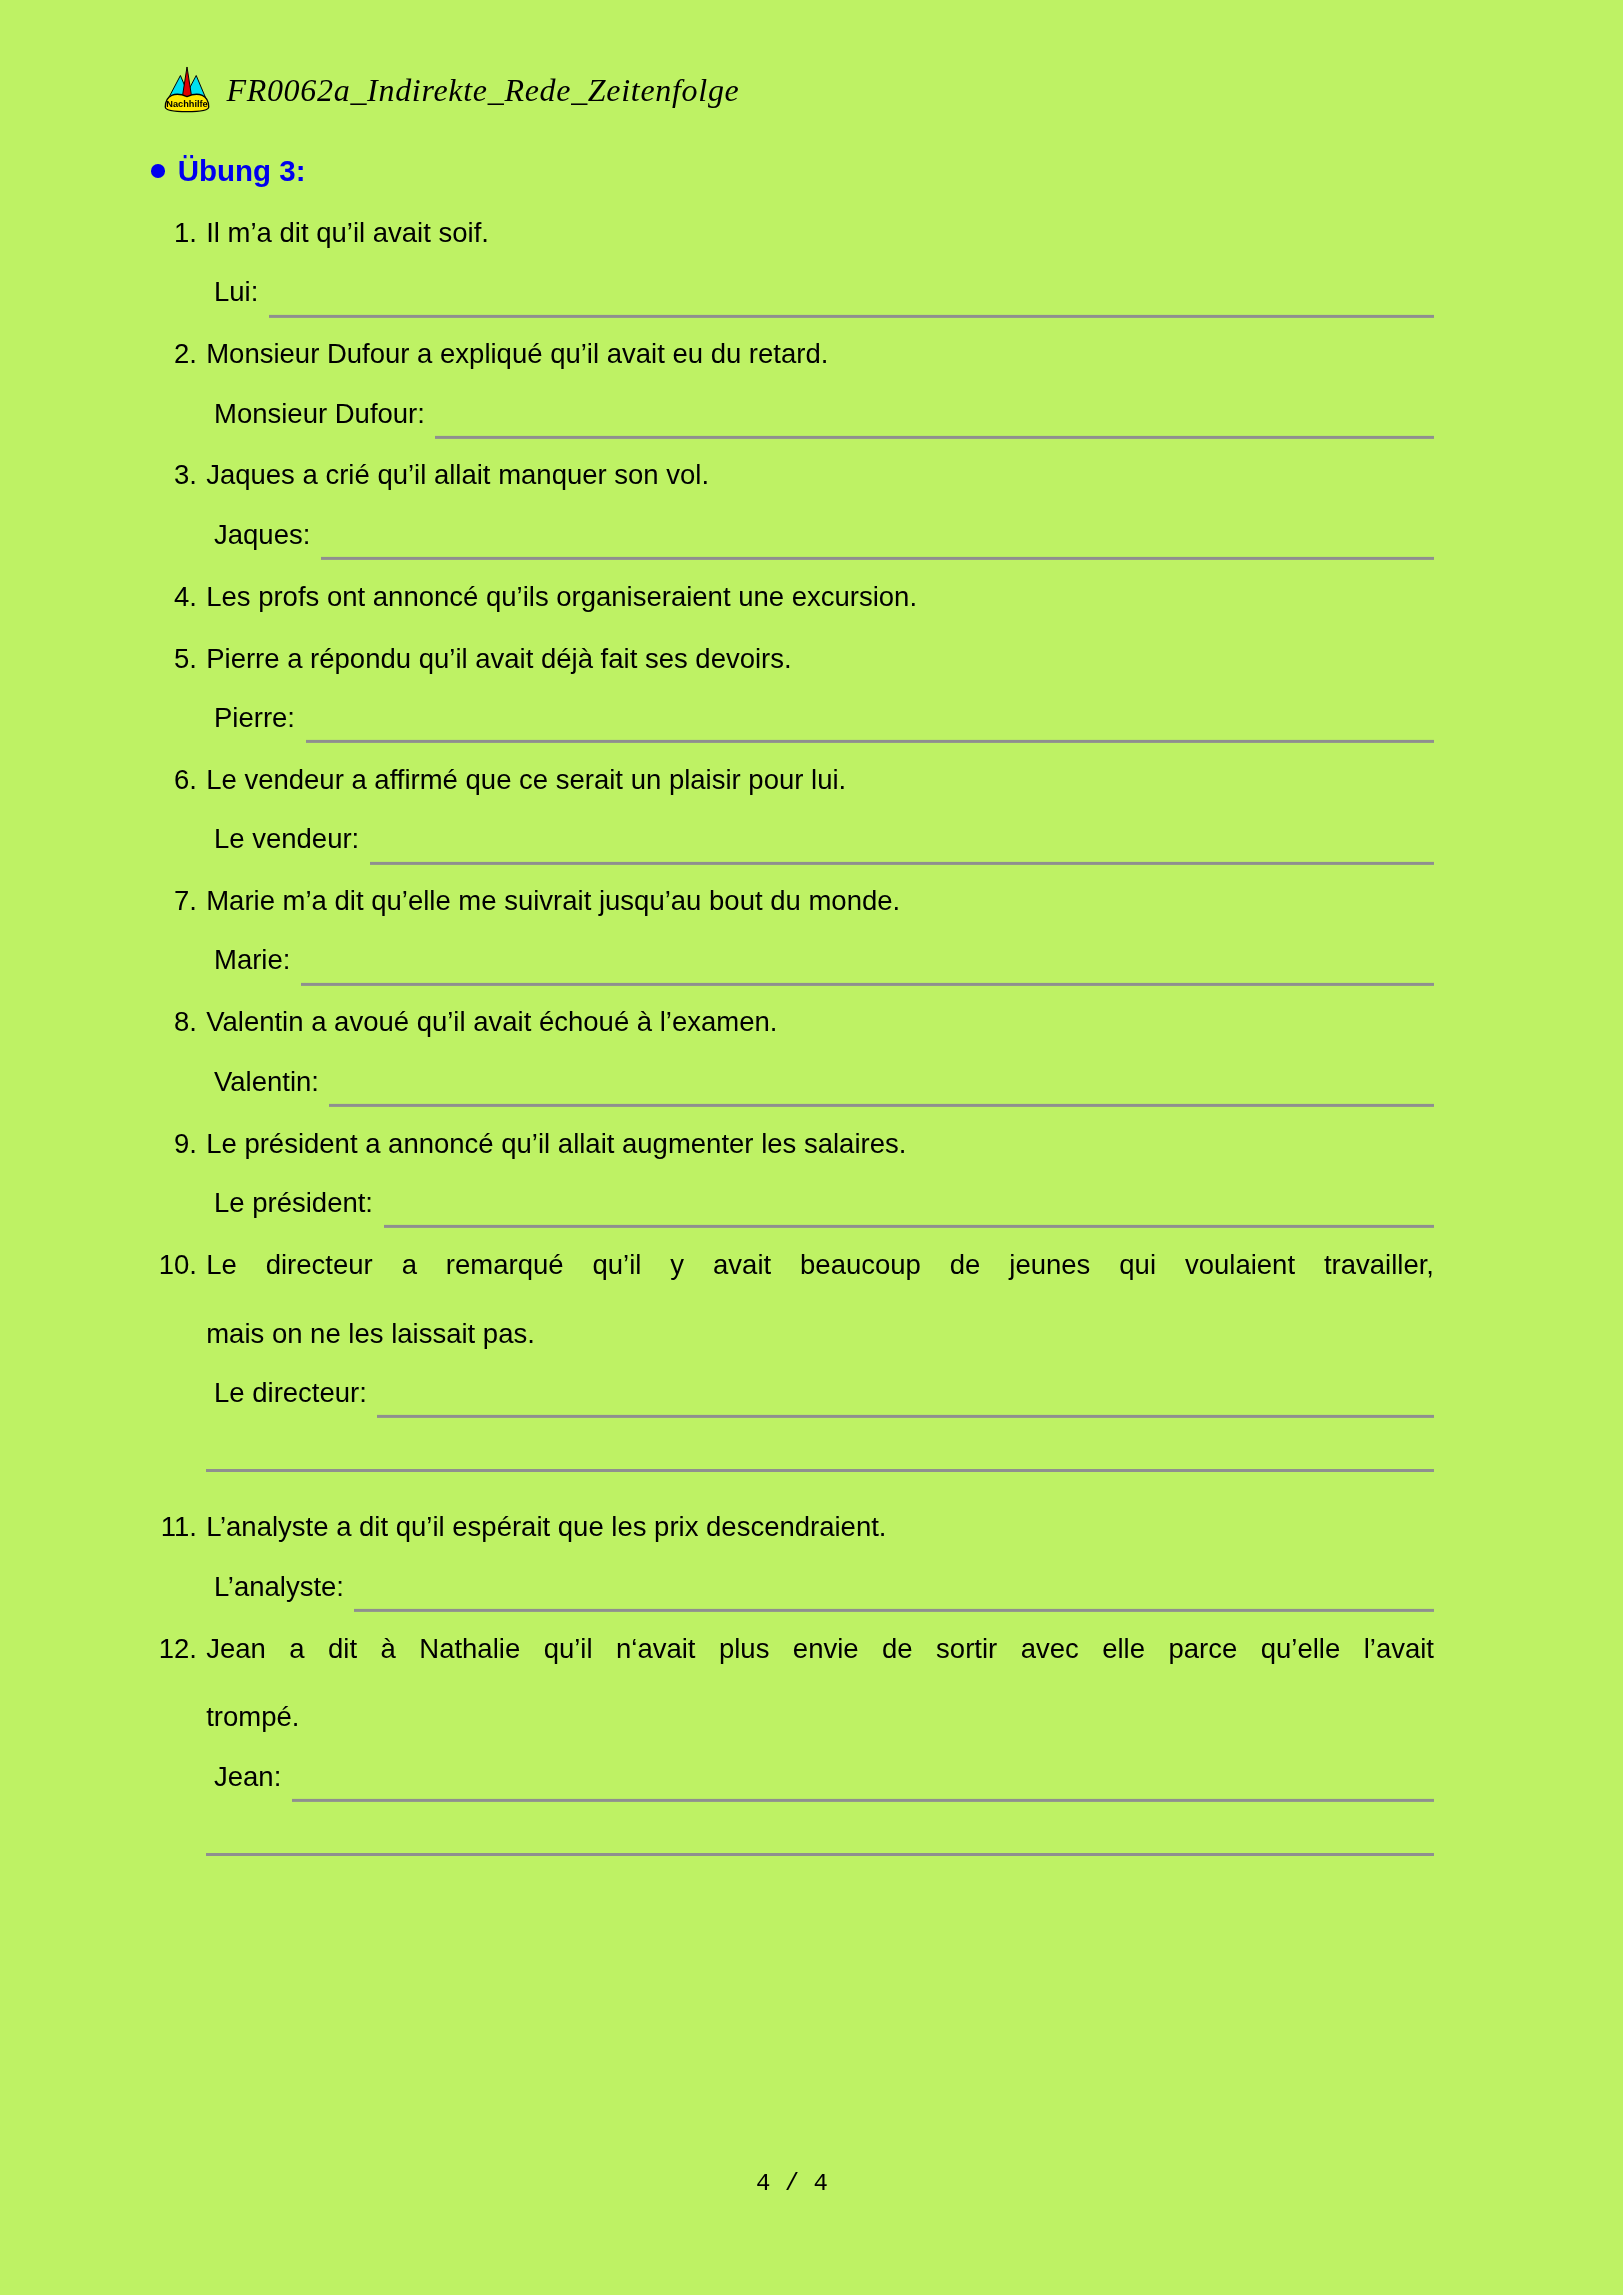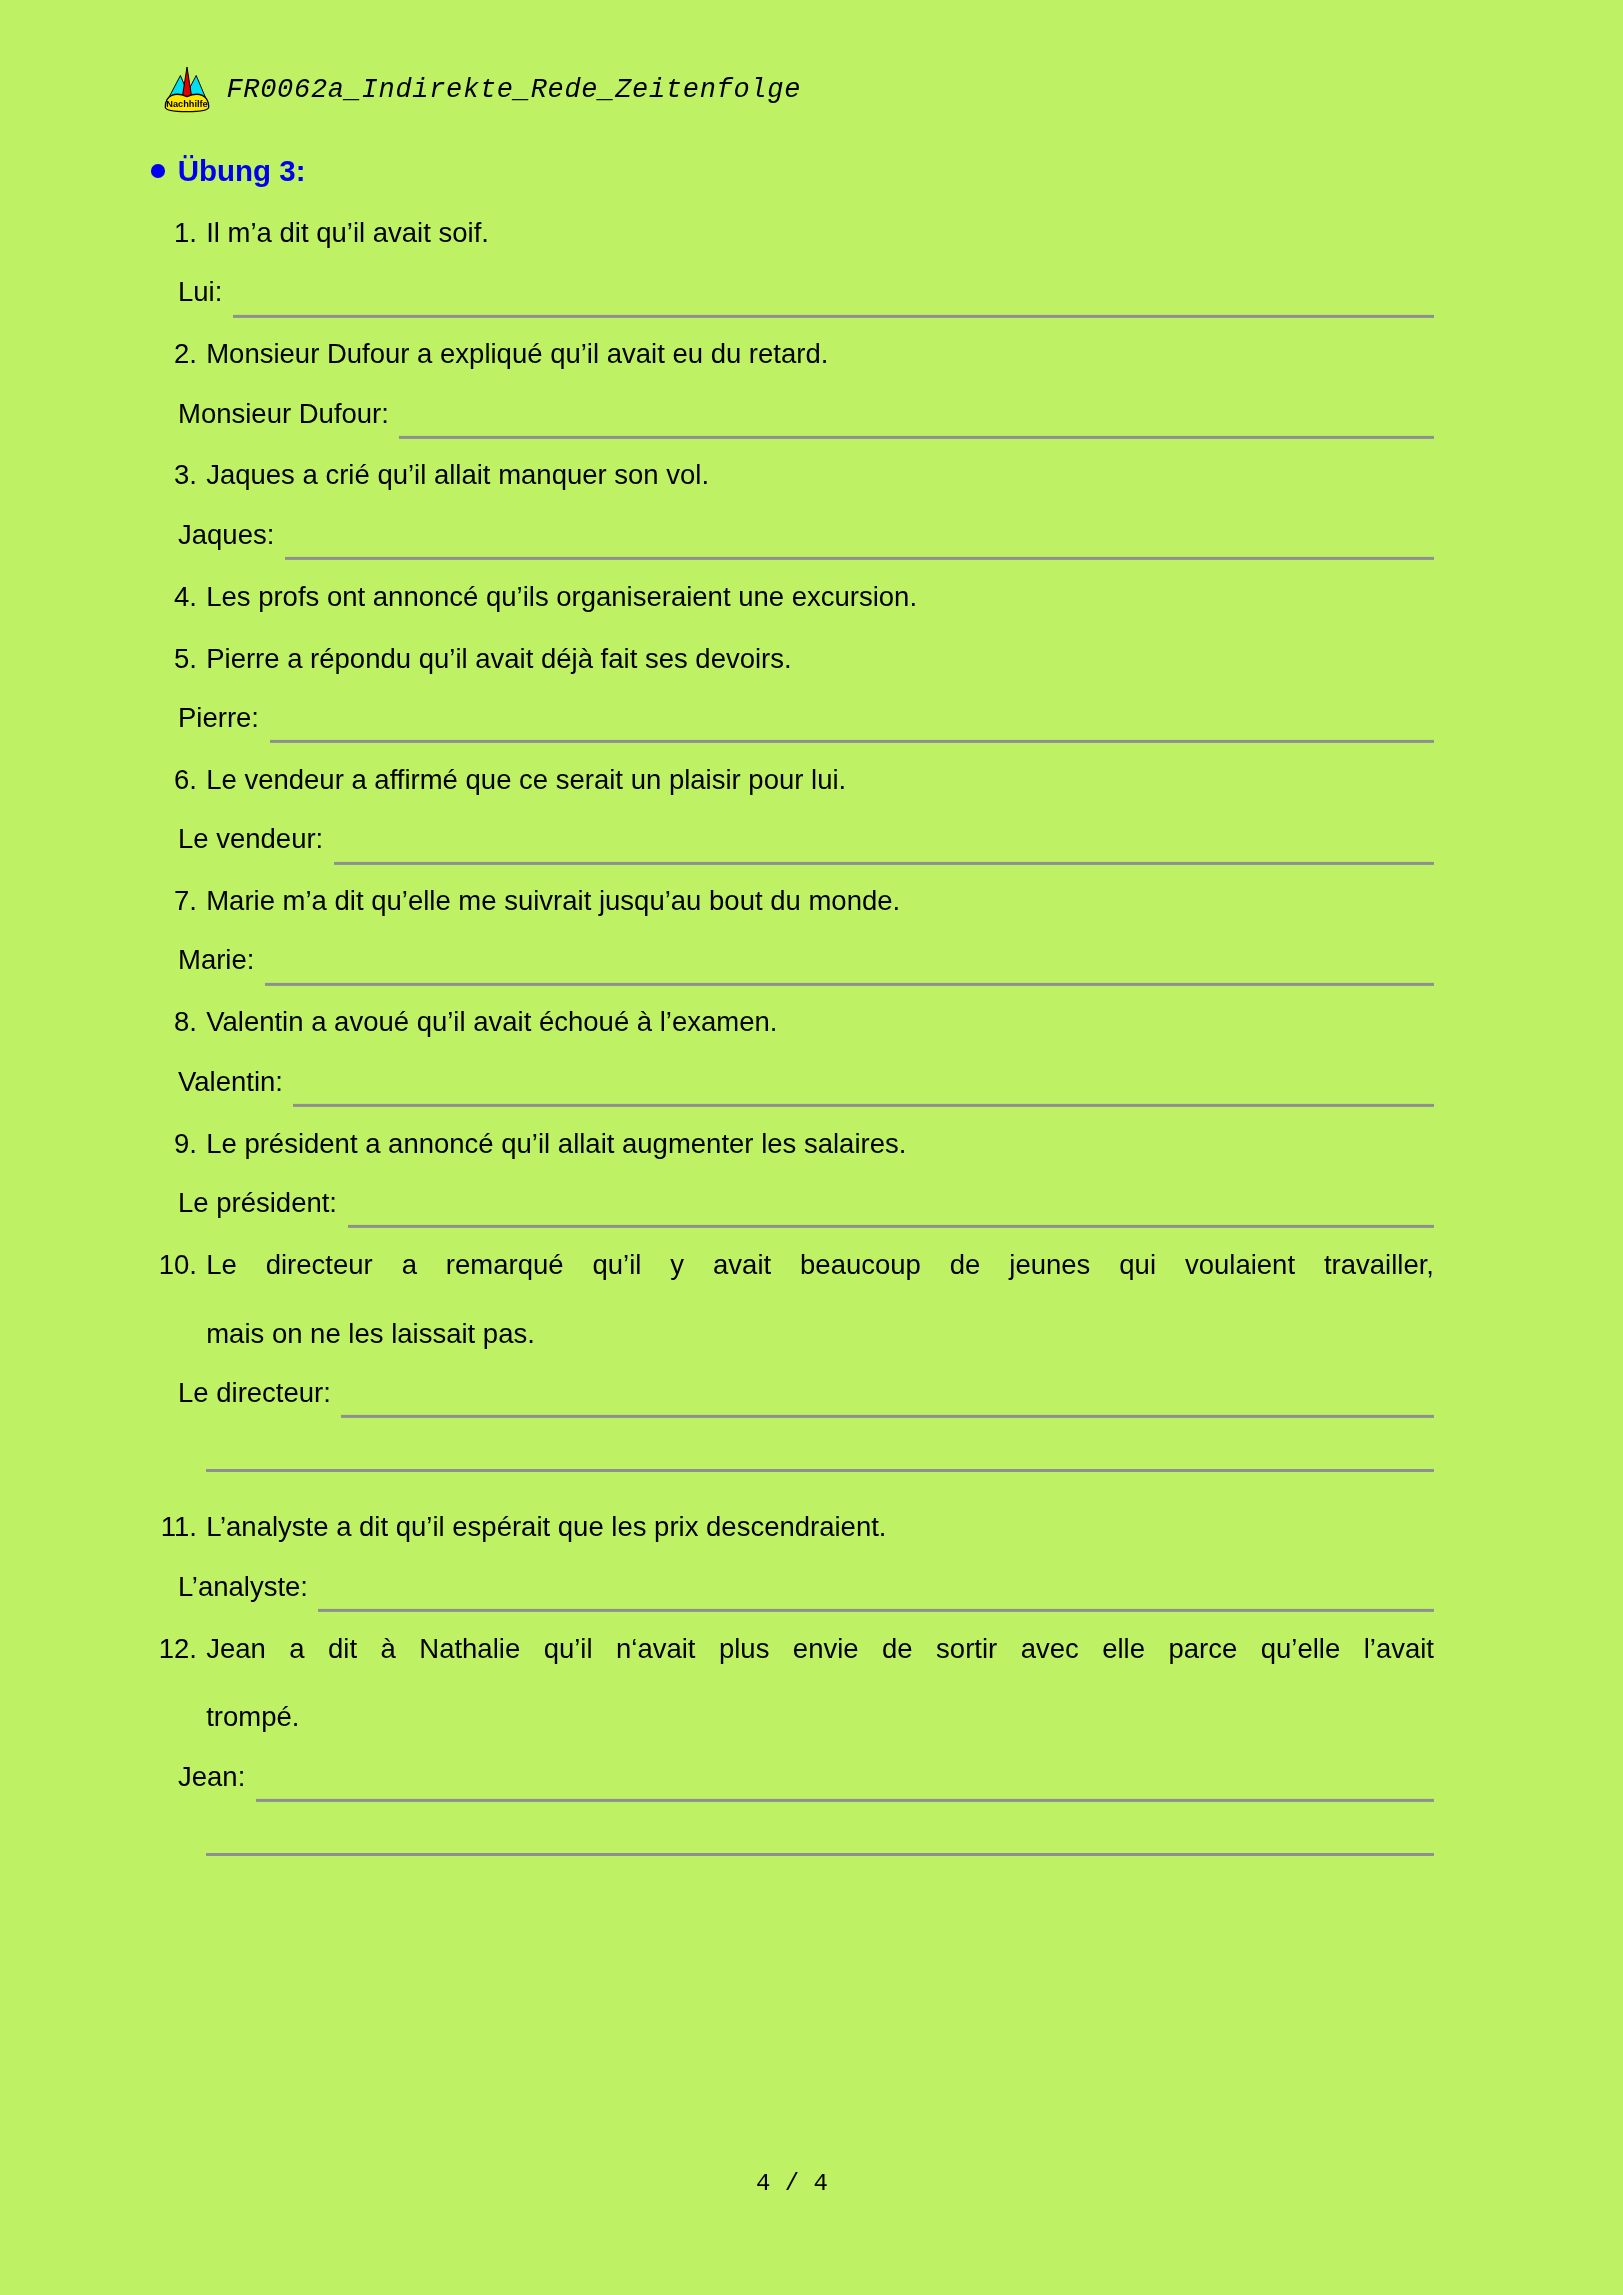--- a/index.html
+++ b/index.html
@@ -16,23 +16,23 @@
   
   .header {
     position: absolute;
     top: 65px;
     left: 162px;
     display: flex;
     align-items: center;
     gap: 14.4px;
   }
   .header .title {
-    font-family: Liberation Mono, monospace;
+    font-family: Liberation Serif, serif;
     font-style: italic;
-    font-size: 27px;
+    font-size: 32px;
     letter-spacing: 0.7px;
   }
 
   
   .content {
     position: absolute;
     top: 153px;
     left: 151px;
     width: 1283px;
   }
@@ -66,21 +66,21 @@
   .sentence { flex: 1; }
   .jfull { display: block; text-align: justify; }
   .jfull::after { content: ""; display: inline-block; width: 100%; height: 0; }
   .jline { display: block; }
 
   .a-row {
     display: flex;
     align-items: flex-end;
     font-size: 27.5px;
     line-height: 1.25;
-    margin-left: 27px;
+    margin-left: 63px;
     margin-top: 25px;
   }
   .a-label { flex: none; }
   .a-line {
     flex: 1;
     margin-left: 10.5px;
     height: 0;
     border-bottom: 3.3px solid #8f8f8f;
     transform: translateY(7.9px);
   }

